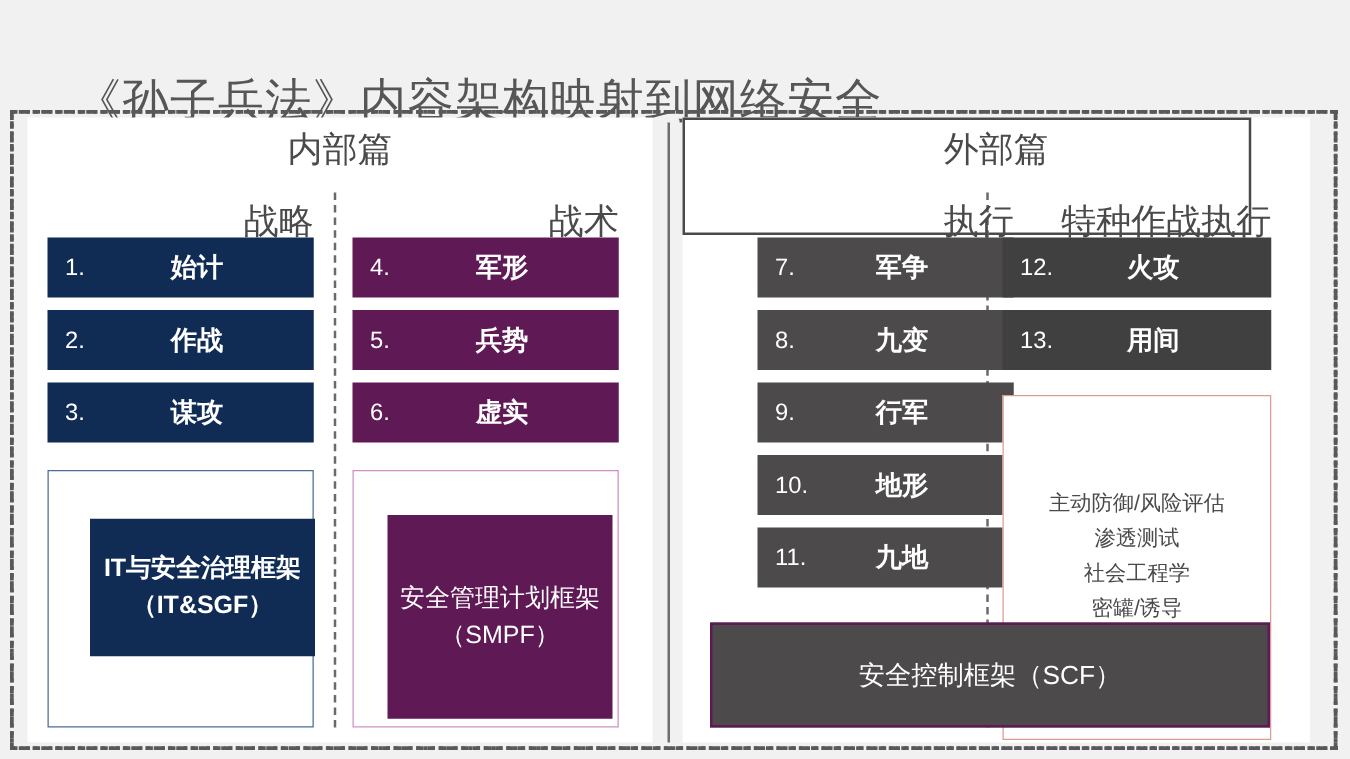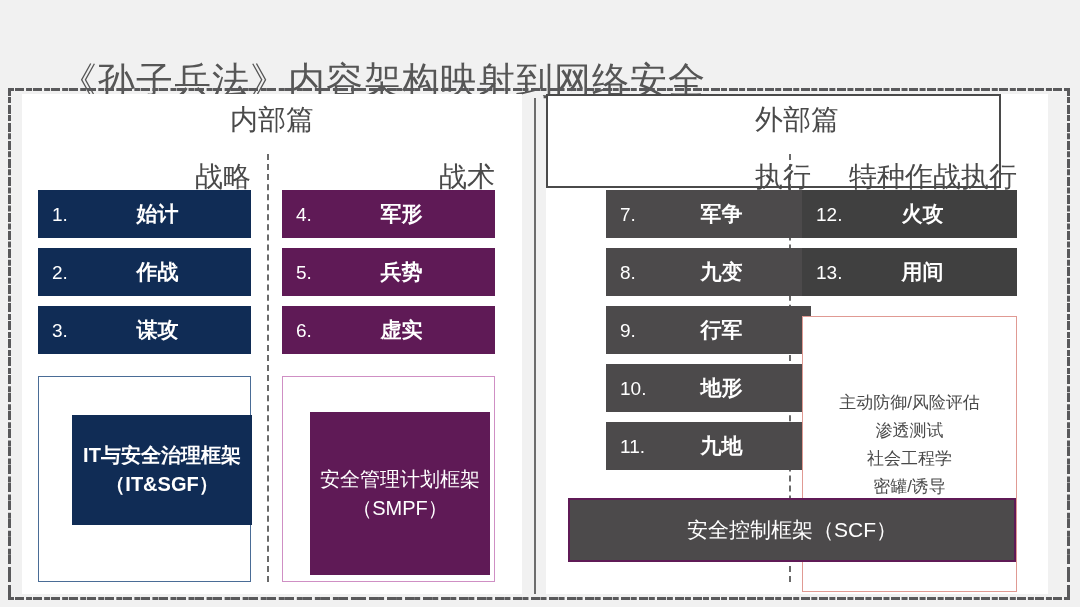--- a/index.html
+++ b/index.html
@@ -174,21 +174,21 @@
   }
   .fw-purple-inner{
     left:27px;top:23px;
     width:180px;height:163px;
     background:#5f1a56;
     margin-top:12px;
   }
   .fw-scf-inner{
     position:absolute;
     left:22px;top:404px;
-    width:448px;height:64px;
+    width:448px;height:84px;
     background:#4c4a4b;
     border:2px solid #5f1a56;
     color:#fff;
     font-size:21px;
     display:flex;
     align-items:center;
     justify-content:center;
     box-sizing:border-box;
     z-index:6;
   }

